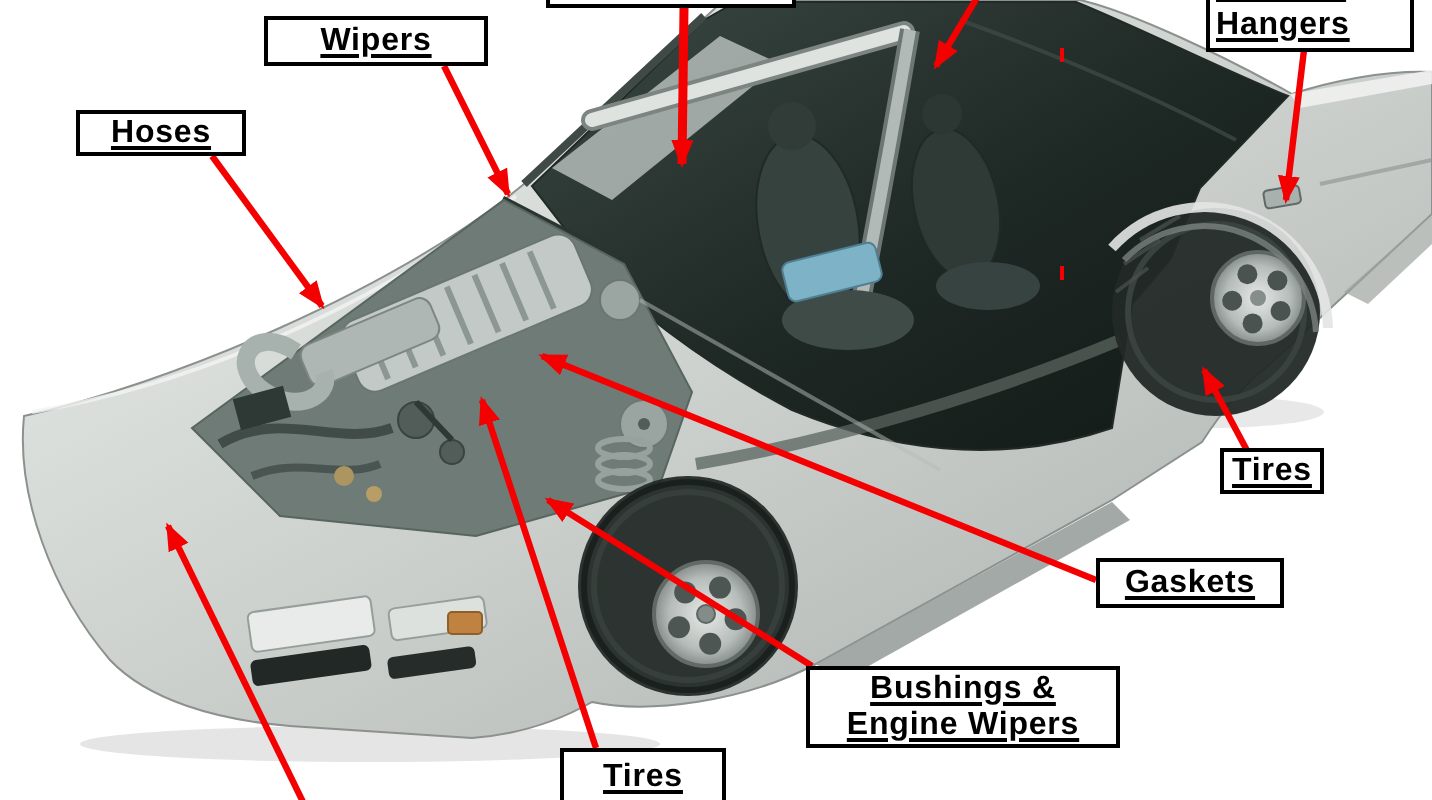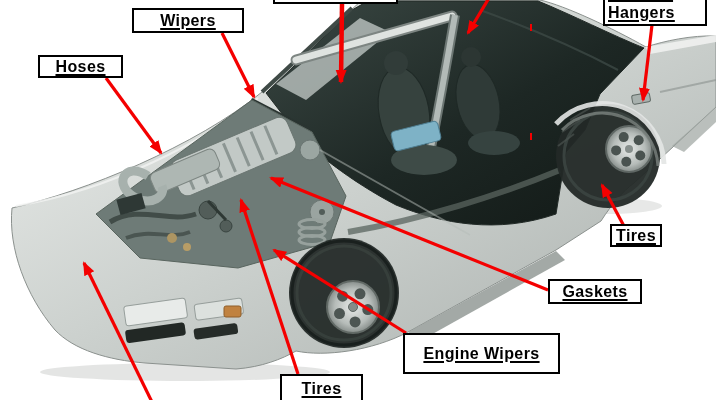--- a/index.html
+++ b/index.html
@@ -183,20 +183,21 @@
 
   <div class="label" style="left: 610px; top: 224px; width: 52px; height: 23px;">
     <span class="u">Tires</span>
   </div>
 
   <div class="label" style="left: 548px; top: 279px; width: 94px; height: 25px;">
     <span class="u">Gaskets</span>
   </div>
 
   <div class="label" style="left: 403px; top: 333px; width: 157px; height: 41px;">
+    <span class="u">Bushings &amp;</span>
     <span class="u">Engine Wipers</span>
   </div>
 
   <div class="label" style="left: 280px; top: 374px; width: 83px; height: 30px;">
     <span class="u">Tires</span>
   </div>
 
 </div>
 
 </body></html>

